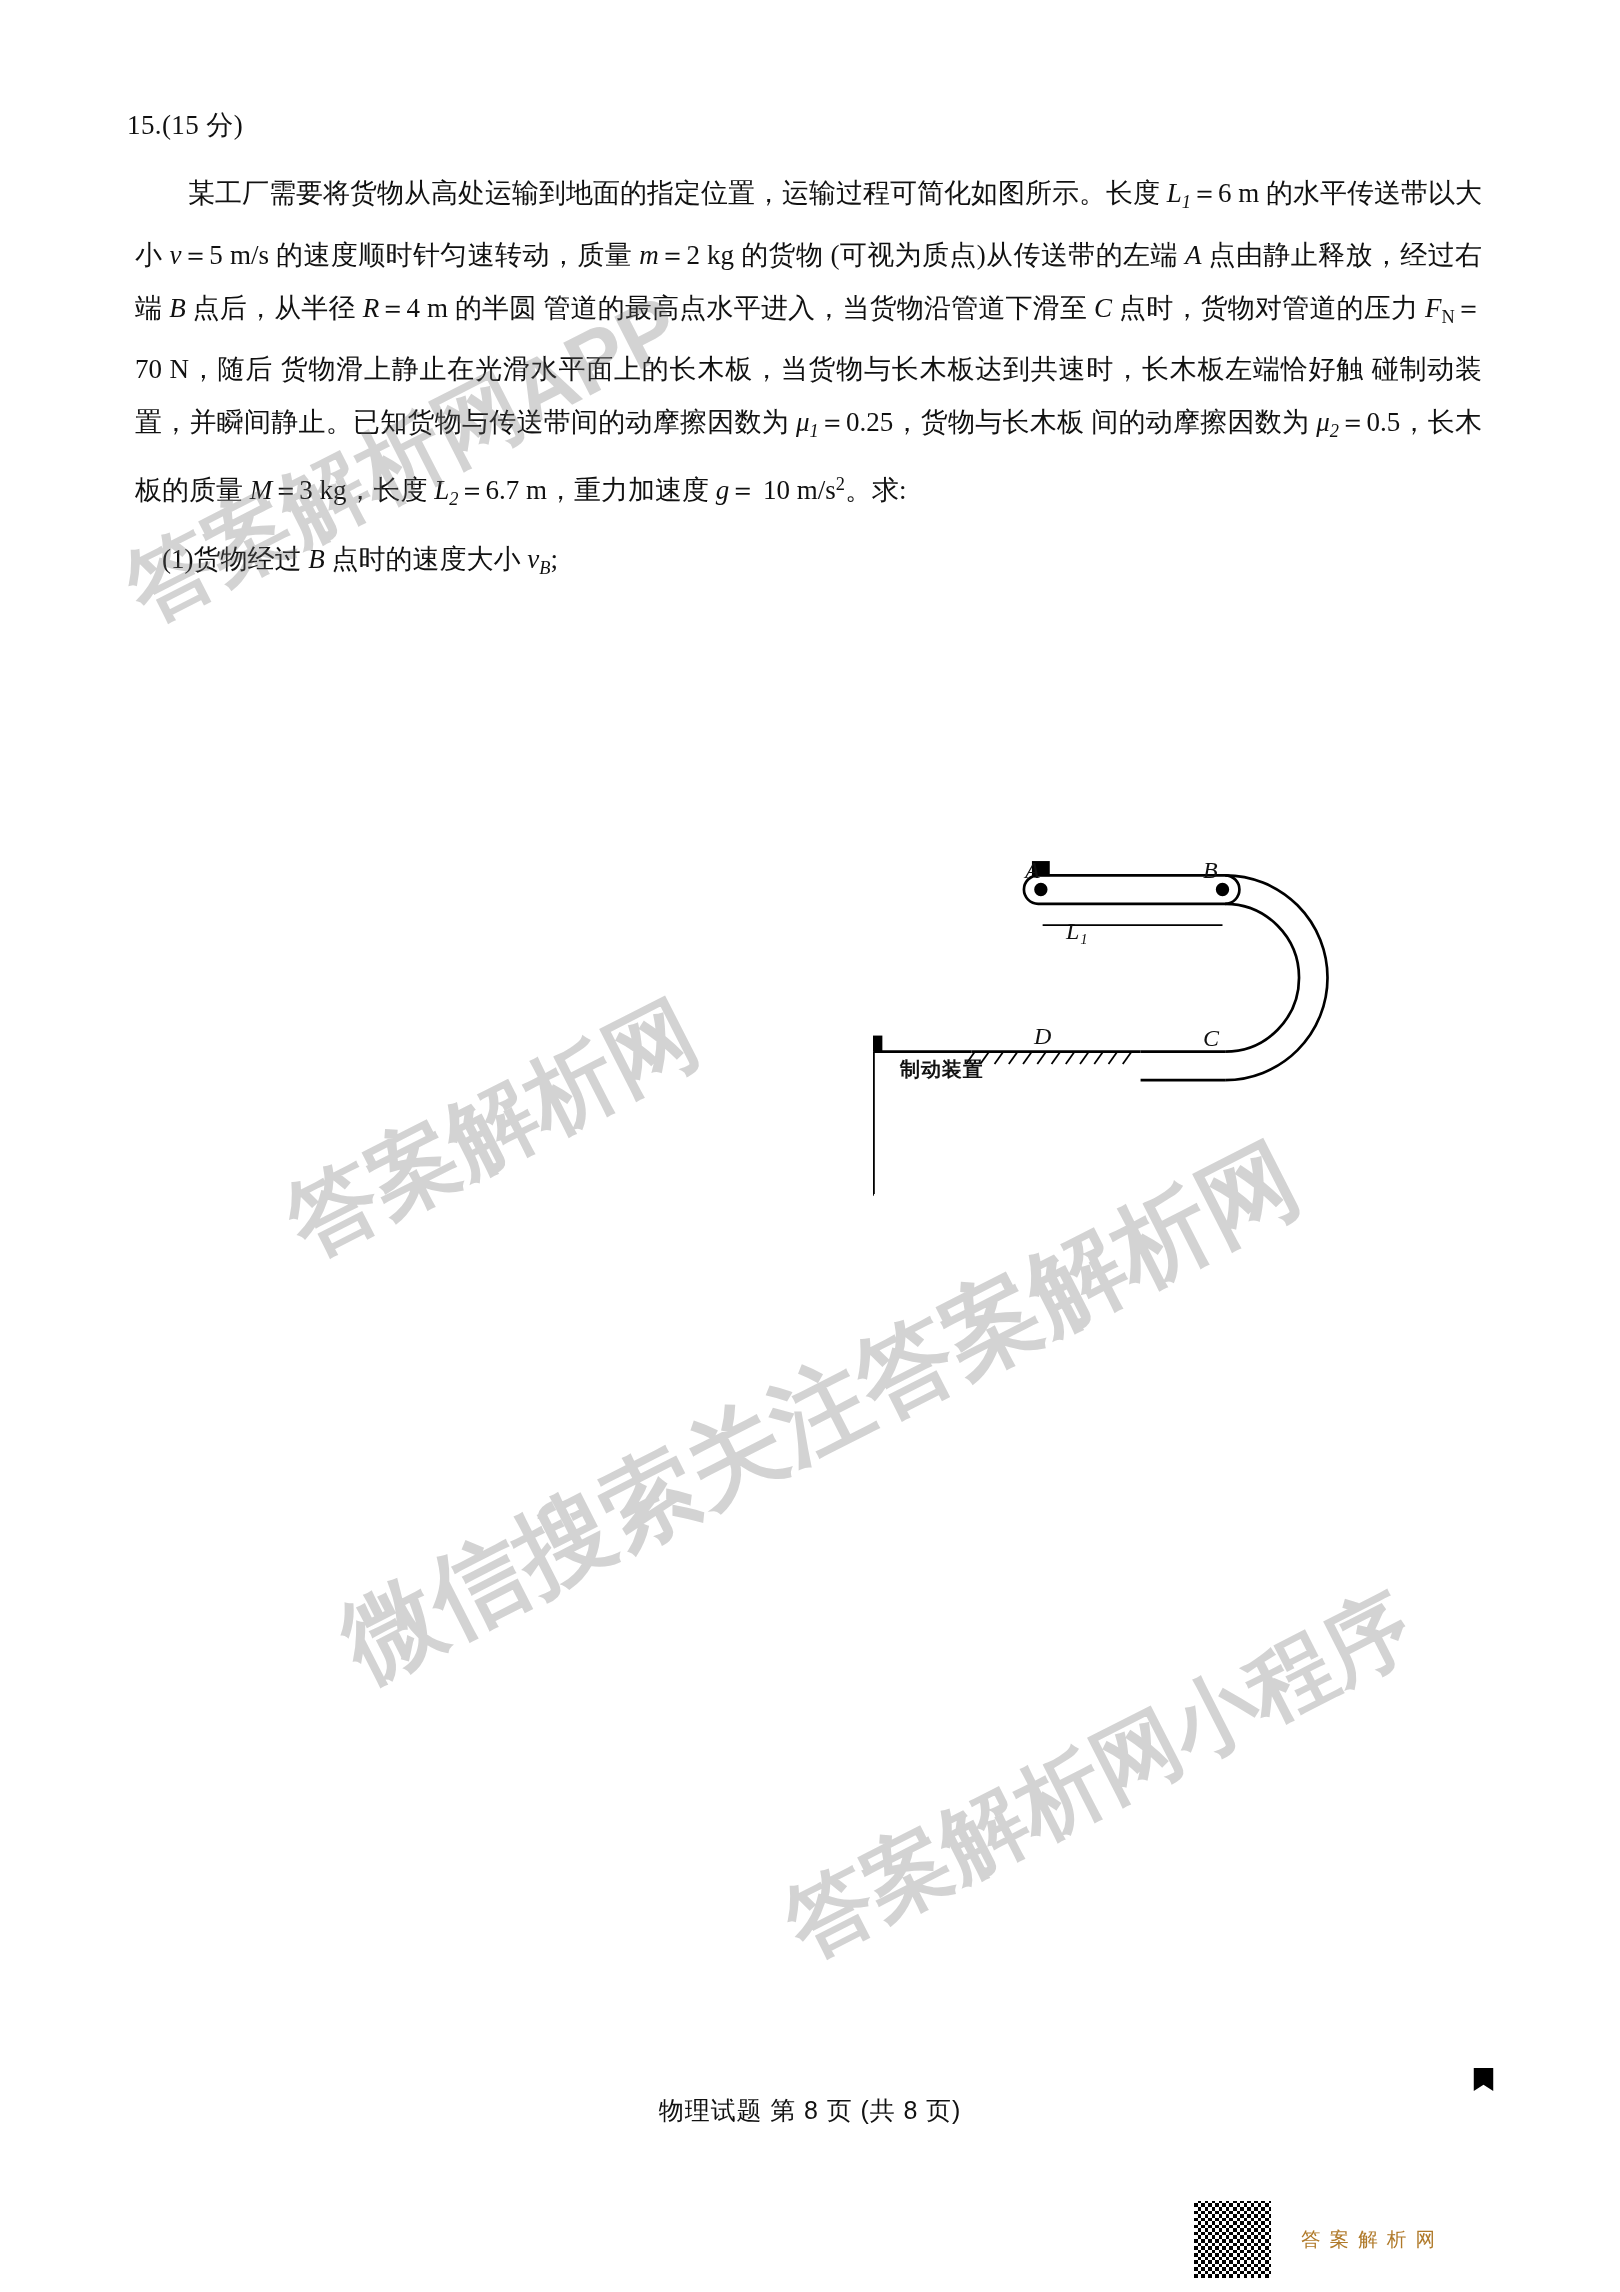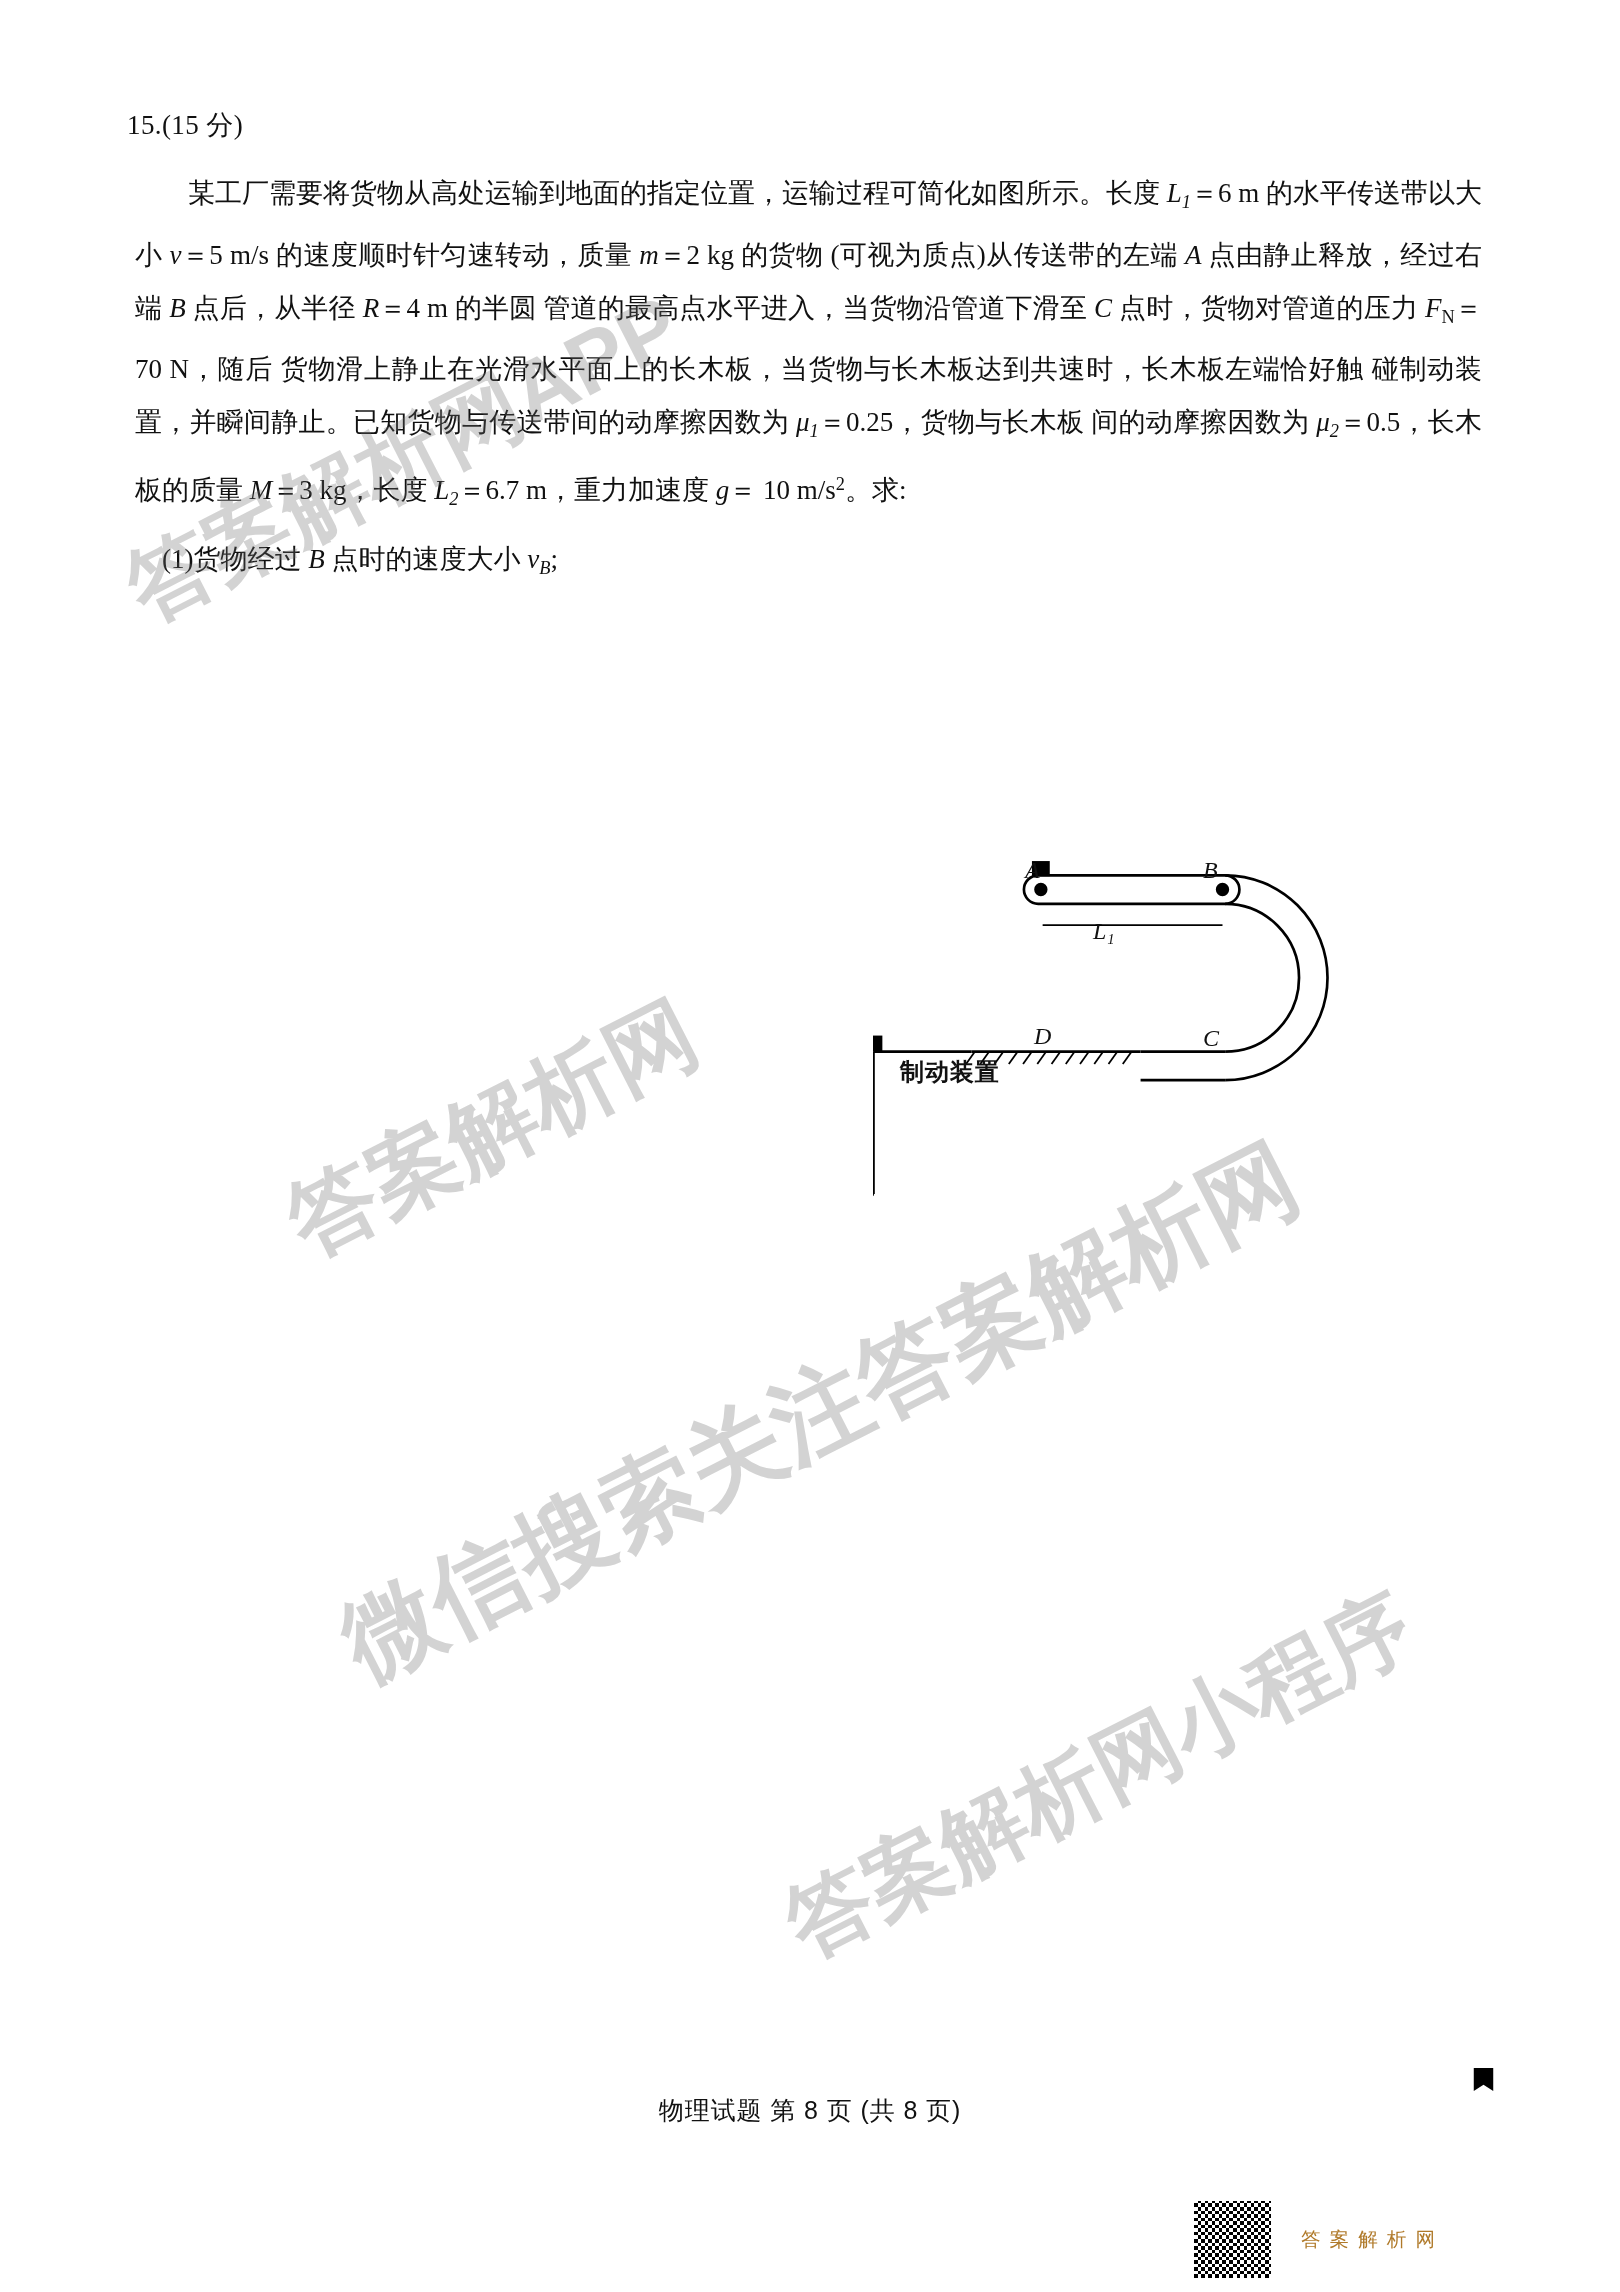--- a/index.html
+++ b/index.html
@@ -59,21 +59,21 @@
   .fig-label {
     position: absolute;
     font-style: italic;
     font-size: 24px;
     font-family: "Liberation Serif", serif;
   }
   .brake-label {
     position: absolute;
     left: 900px;
     top: 1056px;
-    font-size: 24px;
+    font-size: 20px;
     font-style: normal;
     font-family: "Liberation Sans", sans-serif;
     font-weight: bold;
     letter-spacing: 0.9px;
   }
 
   
   .wm {
     position: absolute;
     color: rgba(110,110,110,0.30);
@@ -233,21 +233,21 @@
       <rect x="-8" y="232" width="18" height="18" fill="#000"></rect>
 
       <line x1="-100" y1="243" x2="-12" y2="238" stroke="#000" stroke-width="2"></line>
     </svg>
   </div>
 
   <span class="fig-label" style="left:1025px; top:857px;">A</span>
   <span class="fig-label" style="left:1203px; top:857px;">B</span>
   <span class="fig-label" style="left:1203px; top:1025px;">C</span>
   <span class="fig-label" style="left:1034px; top:1023px;">D</span>
-  <span class="fig-label" style="left:1093px; top:918px;">L₁</span>
+  <span class="fig-label" style="left:1066px; top:918px;">L₁</span>
   <span class="brake-label">制动装置</span>
 
   <div class="wm wm1">答案解析网APP</div>
   <div class="wm wm2">答案解析网</div>
   <div class="wm wm3">微信搜索关注答案解析网</div>
   <div class="wm wm4">答案解析网小程序</div>
 
   <div class="footer">物理试题 第 8 页 (共 8 页)</div>
   <svg class="page-corner" viewBox="0 0 26 30">
     <path d="M2 2 h22 v26 l-11 -7 l-11 7 Z" fill="#000"></path>

